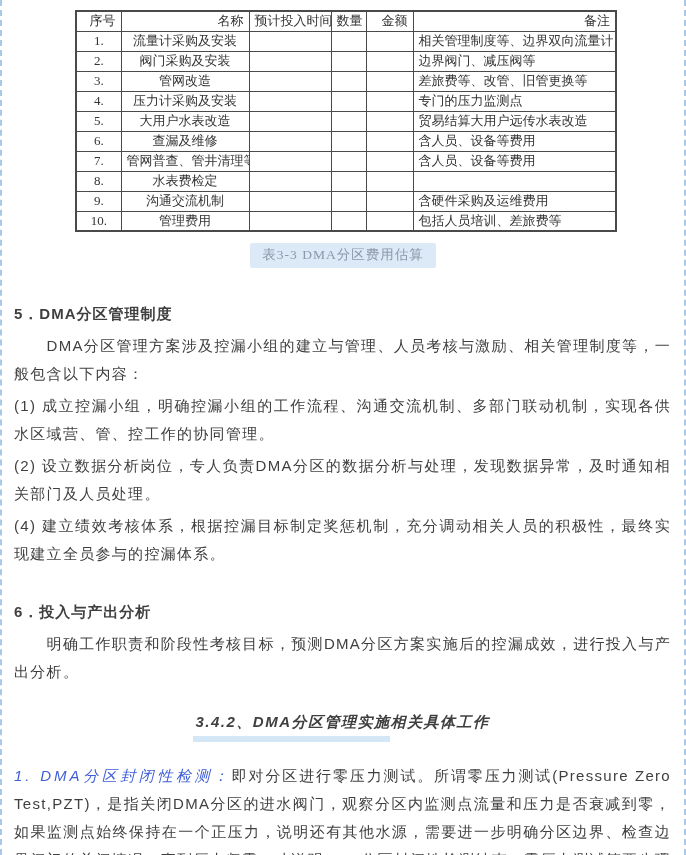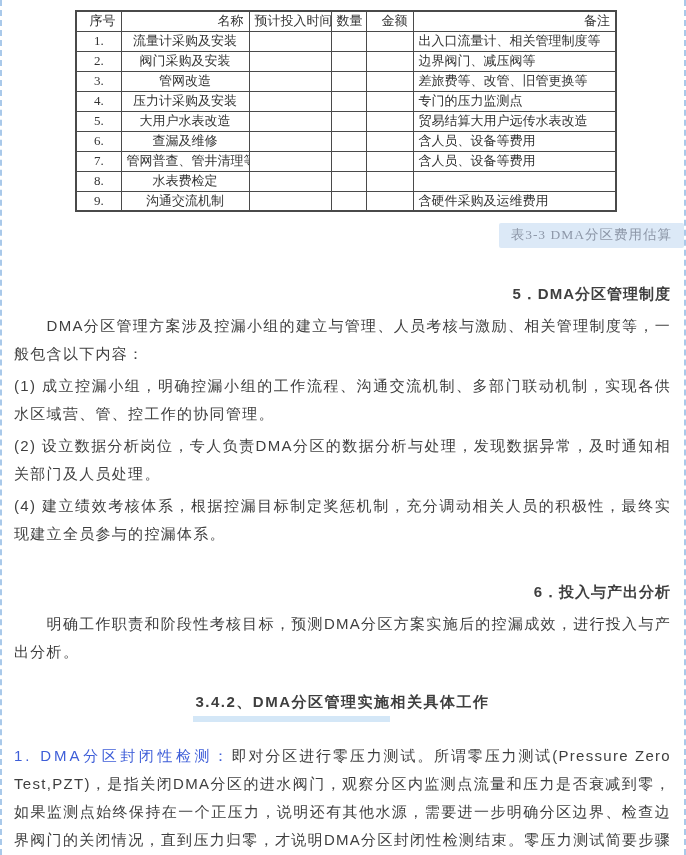--- a/index.html
+++ b/index.html
@@ -33,21 +33,21 @@
     padding:0 5px;
     overflow:hidden;
     white-space:nowrap;
   }
   table.cost-table th { font-weight:normal; text-align:right; }
   td.c-idx  { text-align:center; }
   td.c-name { text-align:center; padding-left:8px; }
   td.c-note { text-align:left; padding-left:6px; }
 
   
-  .caption-row { text-align:right; margin-top:11px; }
+  .caption-row { text-align:center; margin-top:11px; }
   .caption-pill {
     display:inline-block;
     background:#dce9f7;
     color:#8d97a8;
     font-family:"Liberation Serif","DejaVu Serif",serif;
     font-size:13.5px;
     letter-spacing:1px;
     padding:3px 12px 4px 12px;
     border-radius:2px;
   }
@@ -60,26 +60,26 @@
     line-height:28px;
     letter-spacing:1.3px;
     text-align:justify;
   }
   .sec-heading {
     font-size:15px;
     font-weight:bold;
     color:#3f3f3f;
     letter-spacing:1px;
     margin-top:30px;
-    text-align:right;
+    text-align:left;
   }
   .sec-heading.first { margin-top:32px; }
   .para { margin-top:4px; }
 
-  .center-heading-row { text-align:center; margin-top:22px; }
+  .center-heading-row { text-align:center; margin-top:22px;font-style:italic; }
   .center-heading {
     position:relative;
     display:inline-block;
     font-size:15px;
     font-weight:bold;
     color:#3f3f3f;
     letter-spacing:1.5px;
   }
   .center-heading::after {
     content:"";
@@ -87,20 +87,21 @@
     left:-2px; bottom:-6px;
     width:67%; height:6px;
     background:#d4e7f7;
   }
 
   .intro-para { margin-top:30px; padding-left:3px; }
   .lead-para  { margin-top:26px; }
   .lead-blue  {
     color:#3e5ed8;
     letter-spacing:3px;
+    font-style:italic;
   }
 </style>
 </head>
 <body>
 
 <div class="page">
 
   <div class="table-wrap">
     <table class="cost-table">
       <colgroup>
@@ -121,21 +122,21 @@
             <th>备注</th>
           </tr>
       </thead>
       <tbody id="tbody-rows">
           <tr>
             <td class="c-idx">1.</td>
             <td class="c-name">流量计采购及安装</td>
             <td class="c-mid"></td>
             <td class="c-mid"></td>
             <td class="c-mid"></td>
-            <td class="c-note">出入口流量计、相关管理制度等</td>
+            <td class="c-note">相关管理制度等、边界双向流量计</td>
           </tr>
           <tr>
             <td class="c-idx">2.</td>
             <td class="c-name">阀门采购及安装</td>
             <td class="c-mid"></td>
             <td class="c-mid"></td>
             <td class="c-mid"></td>
             <td class="c-note">边界阀门、减压阀等</td>
           </tr>
           <tr>
@@ -186,20 +187,28 @@
             <td class="c-mid"></td>
             <td class="c-note"></td>
           </tr>
           <tr>
             <td class="c-idx">9.</td>
             <td class="c-name">沟通交流机制</td>
             <td class="c-mid"></td>
             <td class="c-mid"></td>
             <td class="c-mid"></td>
             <td class="c-note">含硬件采购及运维费用</td>
+          </tr>
+          <tr>
+            <td class="c-idx">10.</td>
+            <td class="c-name">管理费用</td>
+            <td class="c-mid"></td>
+            <td class="c-mid"></td>
+            <td class="c-mid"></td>
+            <td class="c-note">包括人员培训、差旅费等</td>
           </tr>
         </tbody>
     </table>
   </div>
 
   <div class="caption-row">
     <span class="caption-pill">表3-3 DMA分区费用估算</span>
   </div>
 
   <div class="content">

